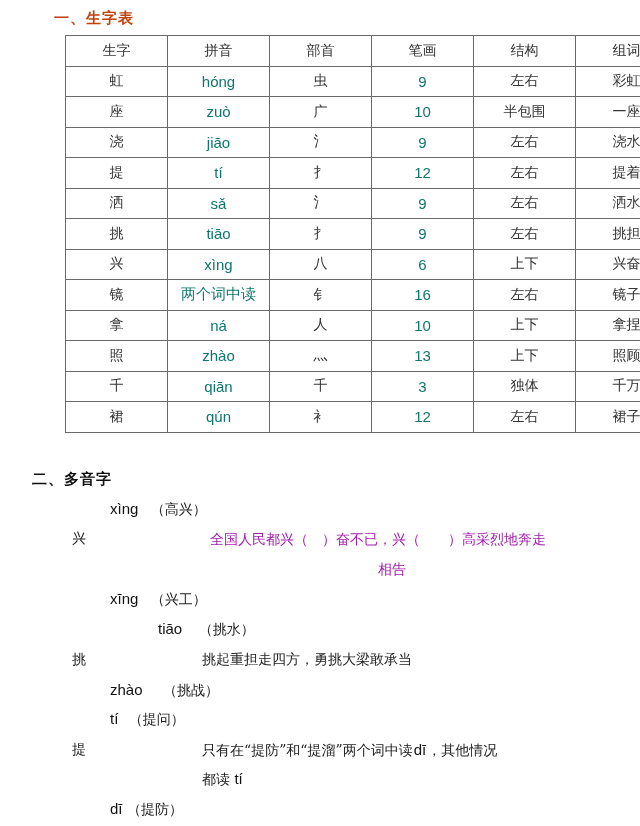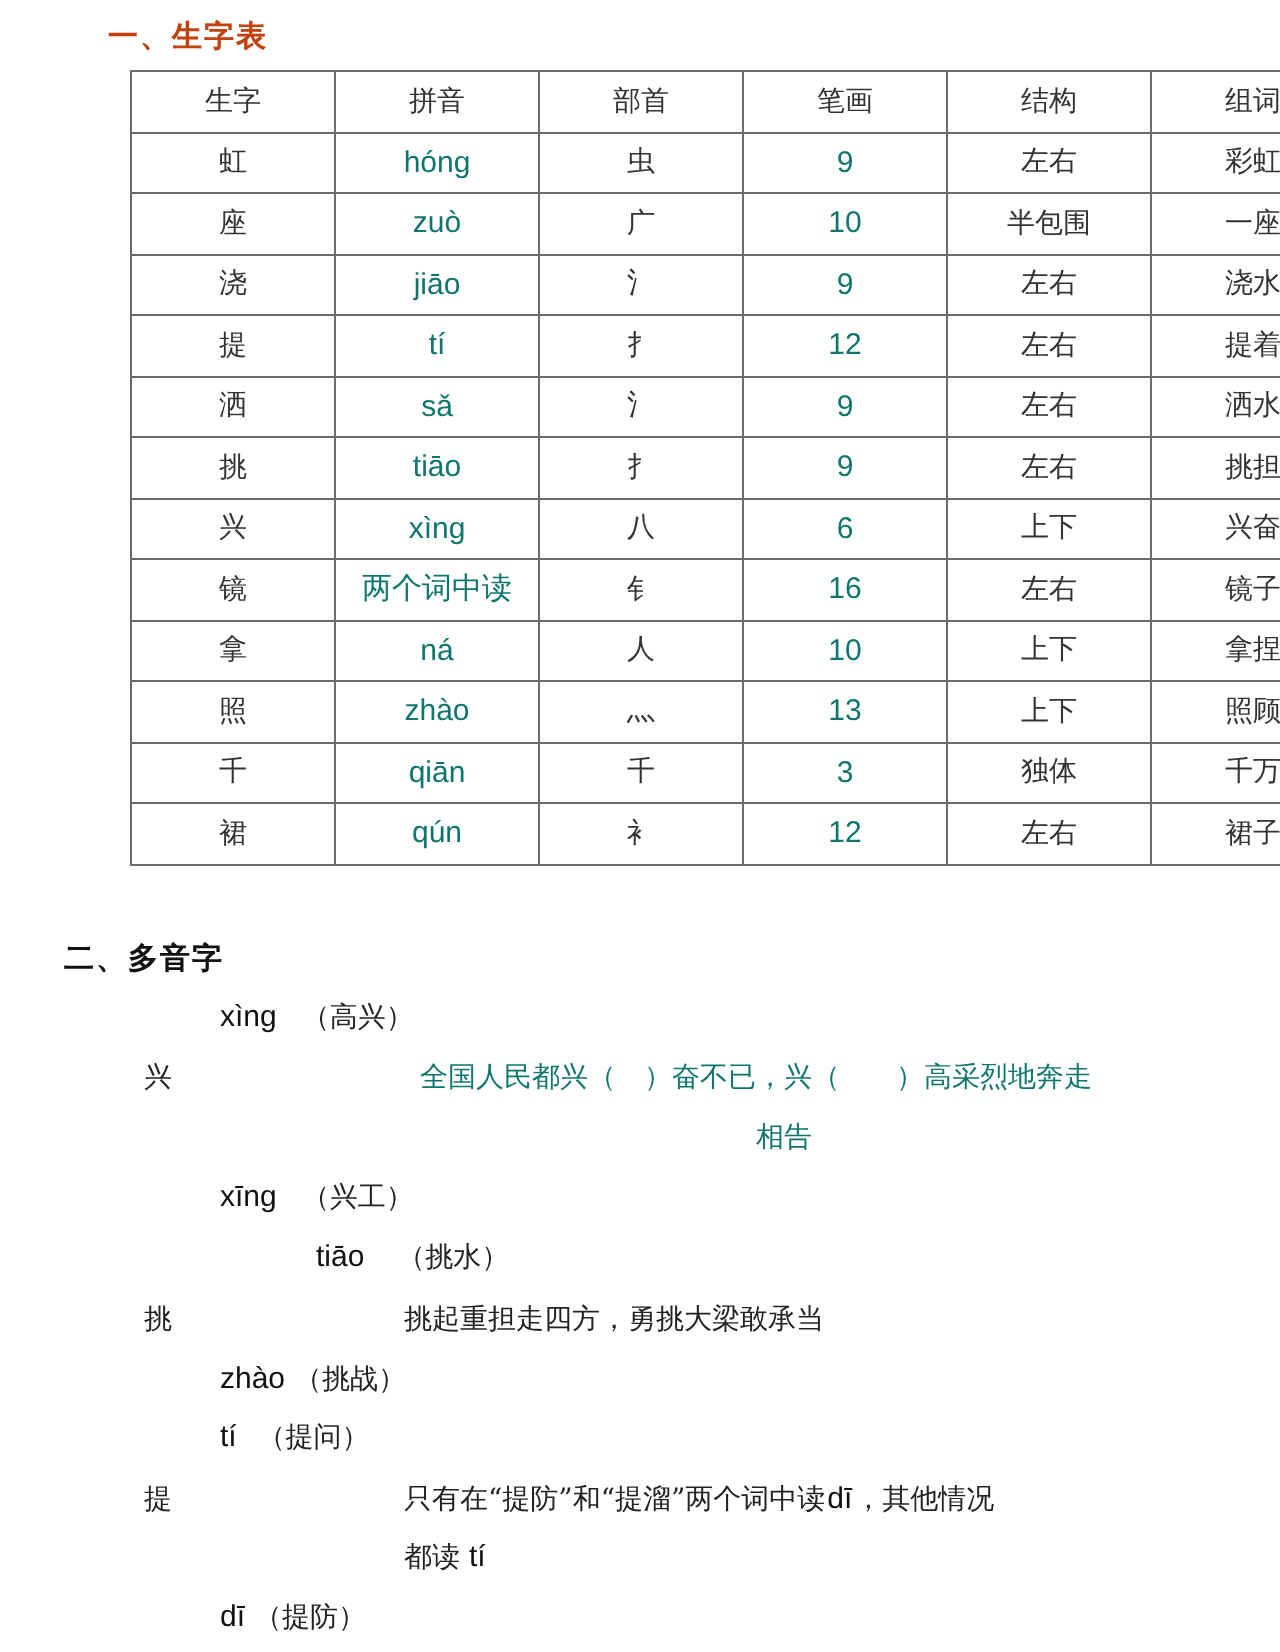--- a/index.html
+++ b/index.html
@@ -26,21 +26,21 @@
     text-align: center; vertical-align: middle;
     font-size: 14px; font-weight: normal; color: #333;
   }
   table.chars .py, table.chars .num {
     font-family: "Liberation Sans", "DejaVu Sans", sans-serif; font-size: 15px; color: #0f766e;
   }
   .line { position: absolute; font-size: 14px; color: #222; white-space: nowrap; }
   .py-inline { font-family: "Liberation Sans", "DejaVu Sans", sans-serif; font-size: 15px; color: #111; }
   .para {
     position: absolute; left: 202px; width: 380px; font-size: 14px;
-    line-height: 29px; color: #0f766e; text-indent: 8px;
+    line-height: 29px; color: #a21caf; text-indent: 8px;
   }
   .para2 { text-indent: 0; text-align: center; }
 </style>
 </head>
 <body>
 
 <div class="h1">一、生字表</div>
 
 <table class="chars">
   <thead>
@@ -170,21 +170,21 @@
 </div>
 
 <div class="line" style="left:110px; top:620px;margin-left:48px;">
   <span class="py-inline">tiāo</span>
   <span style="margin-left:12px">（挑水）</span>
 </div>
 <div class="line" style="left:72px; top:651px;">挑</div>
 <div class="line" style="left:202px; top:651px;">挑起重担走四方，勇挑大梁敢承当</div>
 <div class="line" style="left:110px; top:681px;">
   <span class="py-inline">zhào</span>
-  <span style="margin-left:0">（挑战）</span>
+  <span style="margin-left:16px">（挑战）</span>
 </div>
 
 <div class="line" style="left:110px; top:710px;">
   <span class="py-inline">tí</span>
   <span style="margin-left:6px">（提问）</span>
 </div>
 <div class="line" style="left:72px; top:741px;">提</div>
 <div class="line" style="left:202px; top:741px;">
   <span>只有在“提防”和“提溜”两个词中读</span><span class="py-inline" style="margin:0 1px">dī</span><span>，其他情况</span>
 </div>

